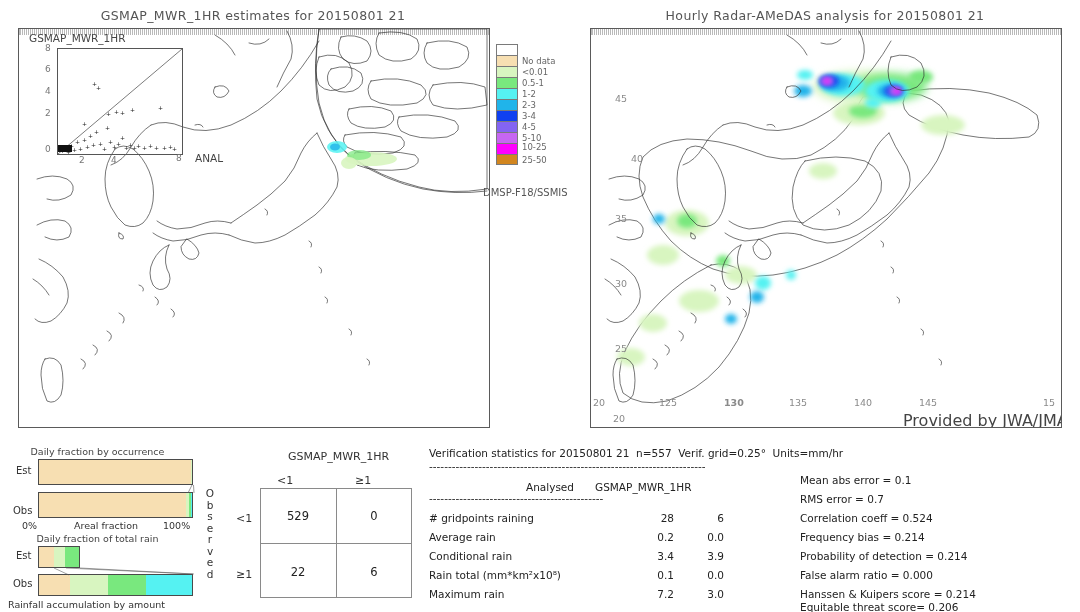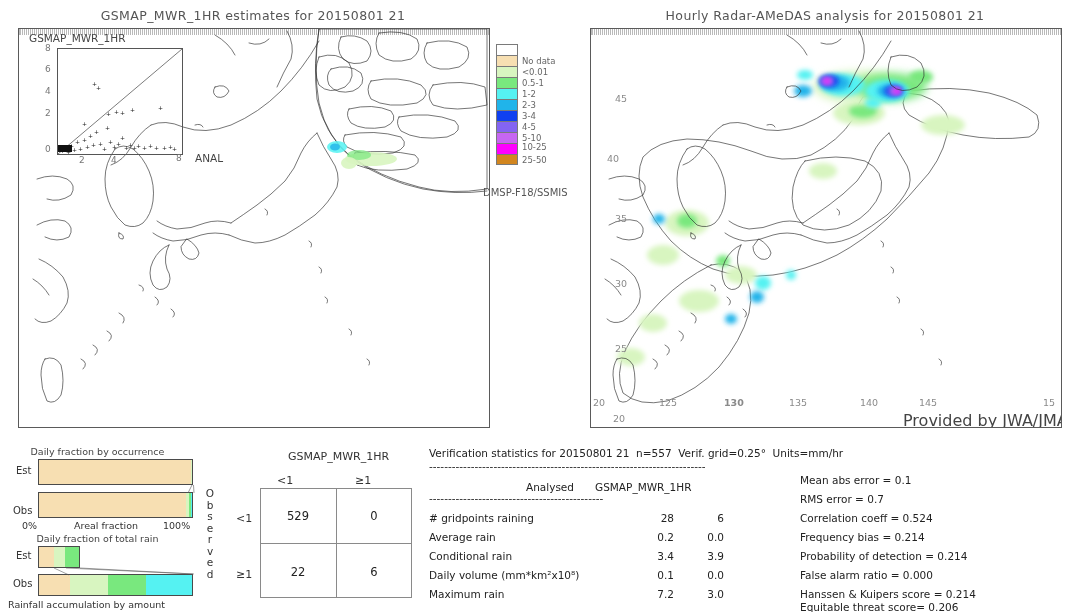--- a/index.html
+++ b/index.html
@@ -352,31 +352,31 @@
     <div class="gridv" style="left:338px;"></div>
     <div class="gridv" style="left:403px;"></div>
     <div class="gridh" style="top:40px;"></div>
     <div class="gridh" style="top:100px;"></div>
     <div class="gridh" style="top:160px;"></div>
     <div class="gridh" style="top:225px;"></div>
     <div class="gridh" style="top:290px;"></div>
     <div class="gridh" style="top:348px;"></div>
 
     <div class="ticklabel" style="left:24px;top:64px;">45</div>
-    <div class="ticklabel" style="left:16px;top:124px;">40</div>
+    <div class="ticklabel" style="left:40px;top:124px;">40</div>
     <div class="ticklabel" style="left:24px;top:184px;">35</div>
     <div class="ticklabel" style="left:24px;top:249px;">30</div>
     <div class="ticklabel" style="left:24px;top:314px;">25</div>
     <div class="ticklabel" style="left:2px;top:368px;">20</div>
     <div class="ticklabel" style="left:22px;top:384px;">20</div>
 
     <div class="ticklabel" style="left:68px;top:368px;">125</div>
     <div class="ticklabel" style="left:133px;top:368px;font-weight:bold;">130</div>
     <div class="ticklabel" style="left:198px;top:368px;">135</div>
-    <div class="ticklabel" style="left:269px;top:368px;">140</div>
+    <div class="ticklabel" style="left:263px;top:368px;">140</div>
     <div class="ticklabel" style="left:328px;top:368px;">145</div>
     <div class="ticklabel" style="left:452px;top:368px;">15</div>
 
     <div class="provided" style="left:312px;top:382px;">Provided by JWA/JMA</div>
   </div>
 </div>
 
 <div class="bartitle" style="left:10px;top:446px;width:175px;">Daily fraction by occurrence</div>
 
 <div class="barrow" style="left:38px;top:459px;width:155px;height:26px;">
@@ -467,21 +467,21 @@
 <div class="colnum" style="left:690px;top:512px;width:34px;">6</div>
 
 <div class="statline" style="left:429px;top:531px;">Average rain</div>
 <div class="colnum" style="left:640px;top:531px;width:34px;">0.2</div>
 <div class="colnum" style="left:690px;top:531px;width:34px;">0.0</div>
 
 <div class="statline" style="left:429px;top:550px;">Conditional rain</div>
 <div class="colnum" style="left:640px;top:550px;width:34px;">3.4</div>
 <div class="colnum" style="left:690px;top:550px;width:34px;">3.9</div>
 
-<div class="statline" style="left:429px;top:569px;">Daily volume (mm*km²x10⁸)</div>
+<div class="statline" style="left:429px;top:569px;">Rain total (mm*km²x10⁸)</div>
 <div class="colnum" style="left:640px;top:569px;width:34px;">0.1</div>
 <div class="colnum" style="left:690px;top:569px;width:34px;">0.0</div>
 
 <div class="statline" style="left:429px;top:588px;">Maximum rain</div>
 <div class="colnum" style="left:640px;top:588px;width:34px;">7.2</div>
 <div class="colnum" style="left:690px;top:588px;width:34px;">3.0</div>
 
 <div class="statline" style="left:800px;top:474px;">Mean abs error = 0.1</div>
 <div class="statline" style="left:800px;top:493px;">RMS error = 0.7</div>
 <div class="statline" style="left:800px;top:512px;">Correlation coeff = 0.524</div>

